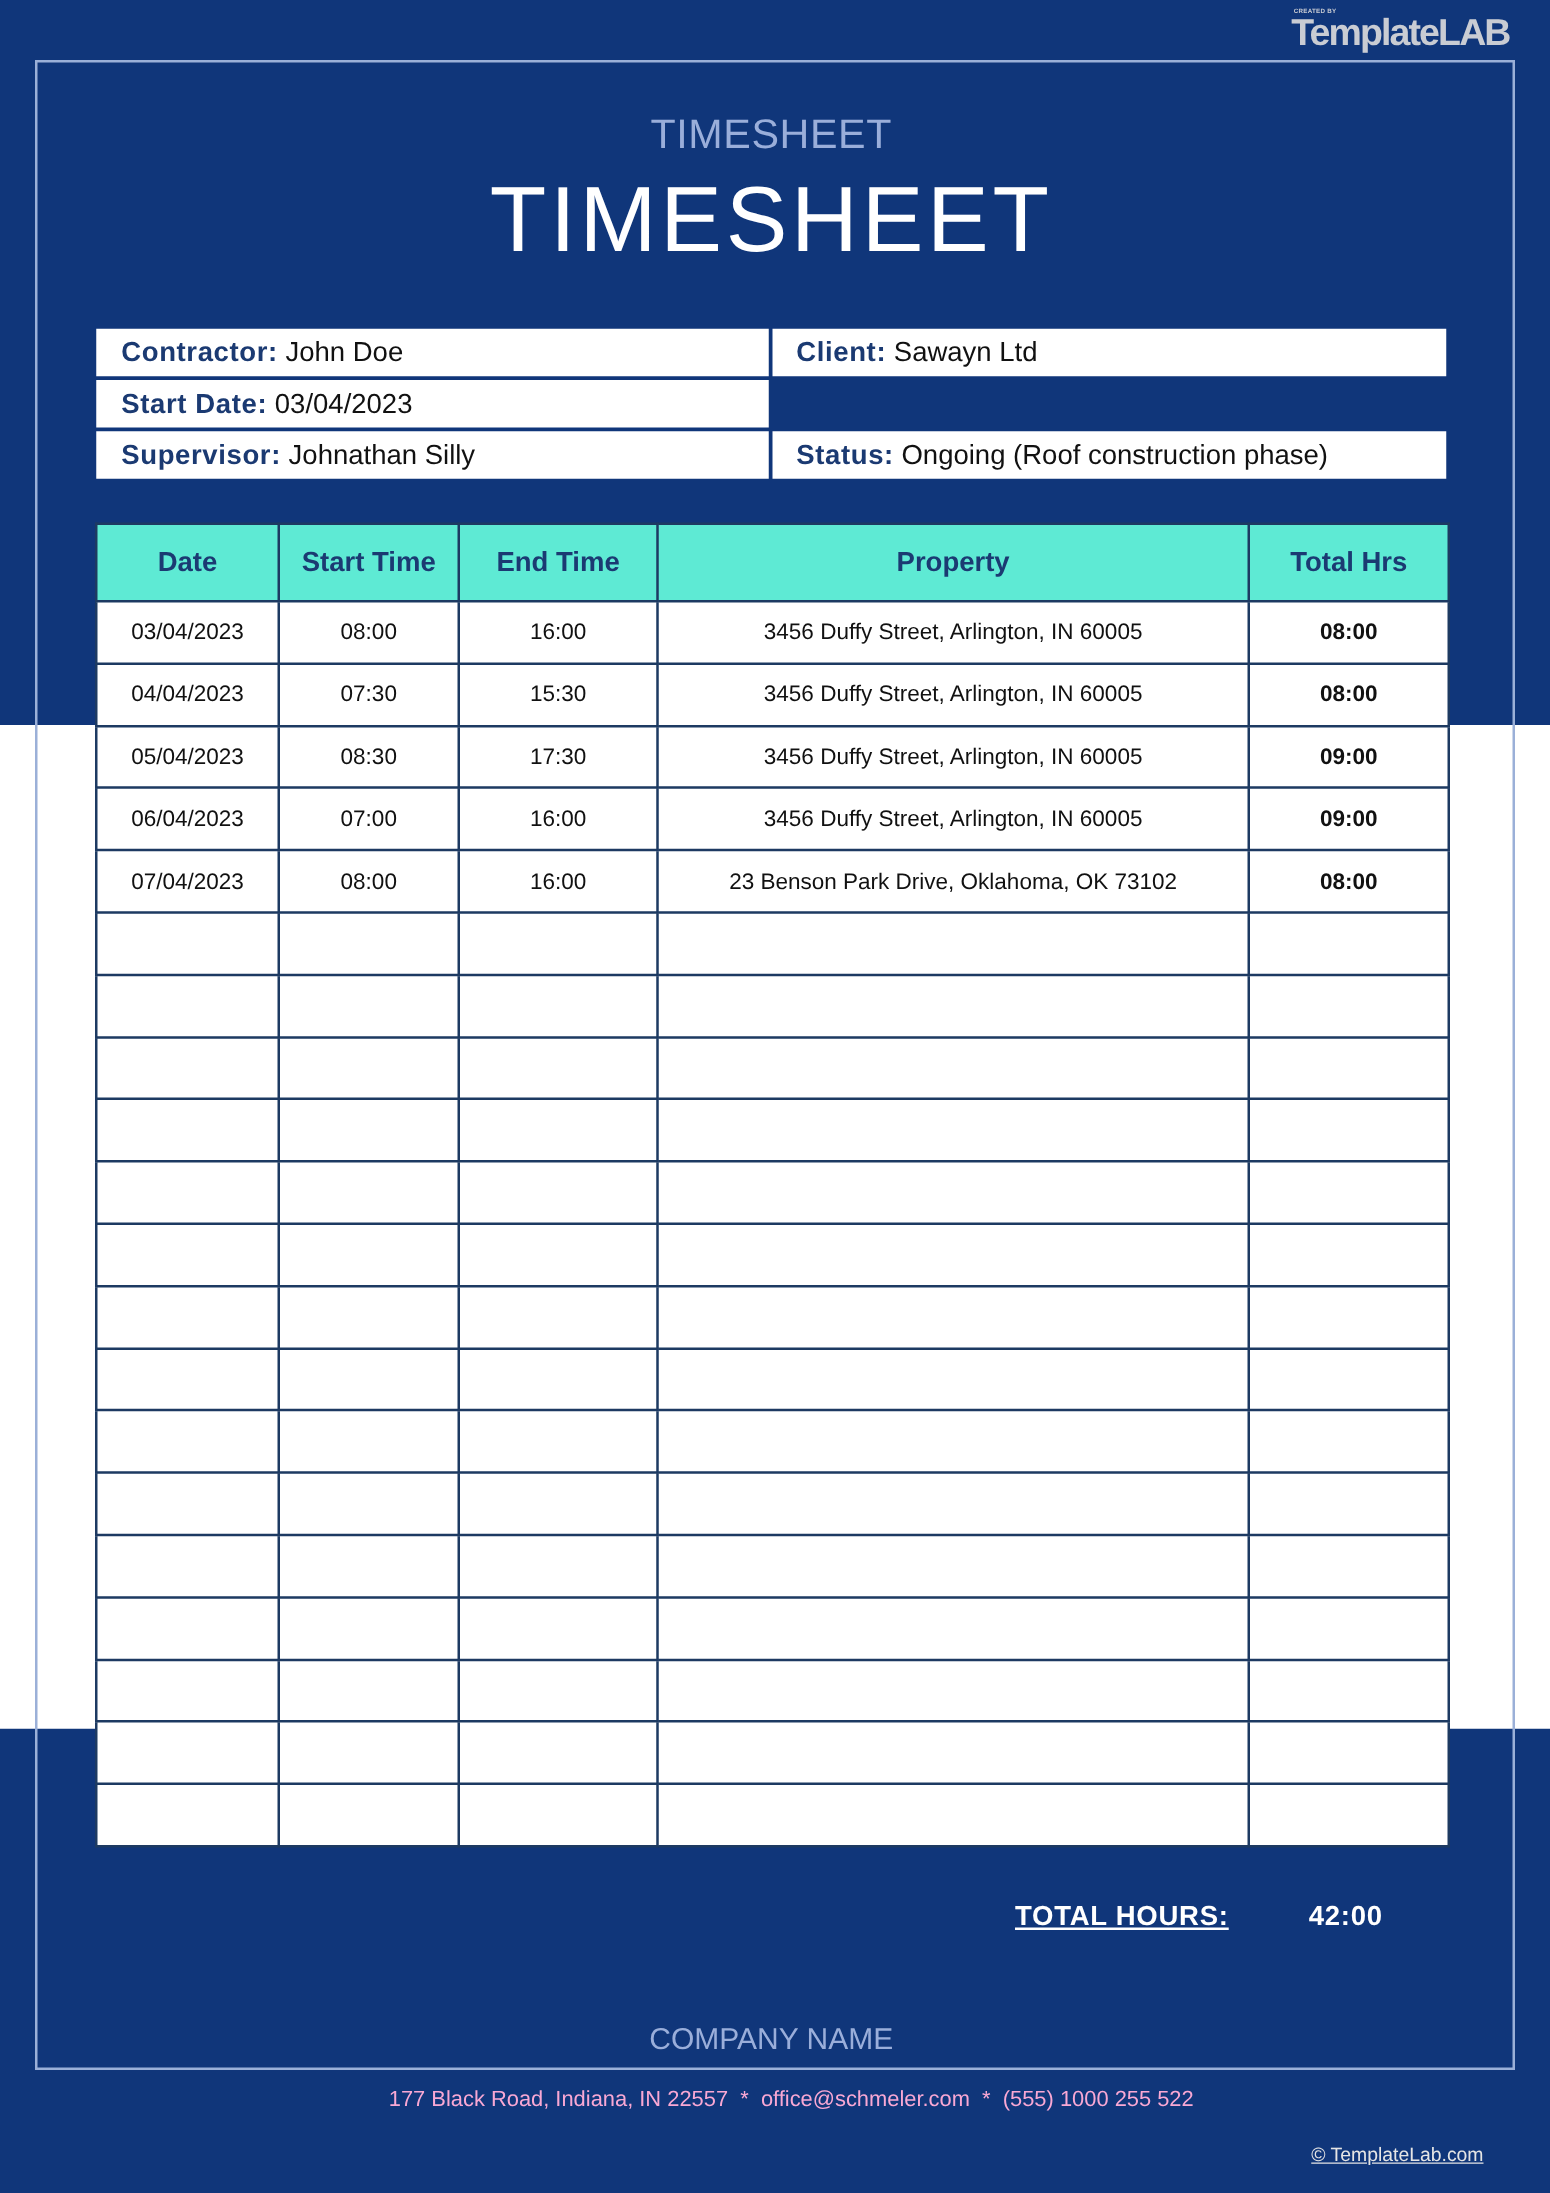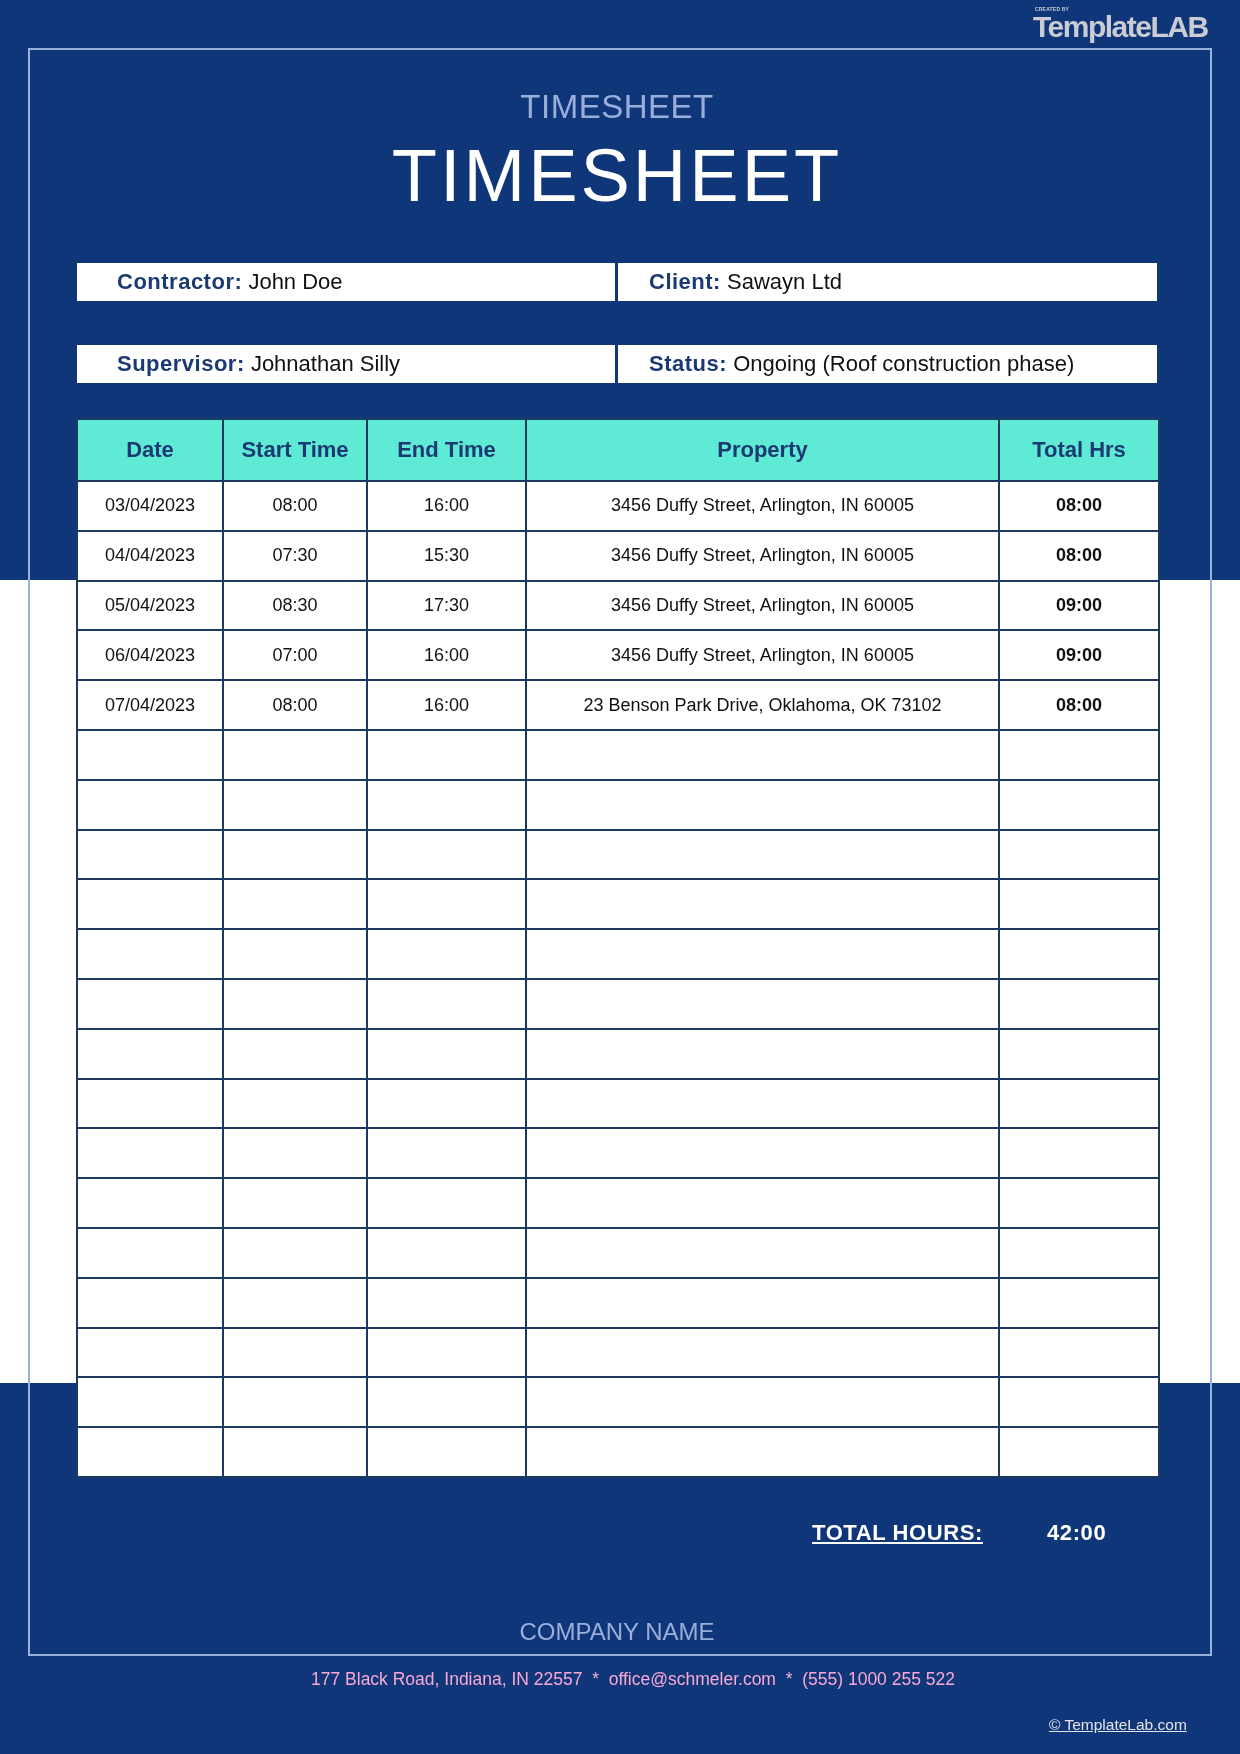--- a/index.html
+++ b/index.html
@@ -11,23 +11,23 @@
     .white-band { position: absolute; left: 0; top: 580px; width: 1240px; height: 803px; background: #ffffff; }
     .frame { position: absolute; left: 28px; top: 48px; width: 1184px; height: 1608px; border: 2px solid #9BB0D8; box-sizing: border-box; }
     .logo { position: absolute; left: 1033px; top: 6px; color: #c9ccd3; }
     .logo .created { font-size: 5px; font-weight: bold; letter-spacing: 0.2px; display: block; margin-left: 2px; }
     .logo .brand { font-size: 30px; font-weight: bold; letter-spacing: -1.5px; line-height: 30px; }
     .subtitle { position: absolute; left: 0; width: 1234px; top: 88px; text-align: center; color: #9AAEDA; font-size: 33px; letter-spacing: 0.5px; }
     .title { position: absolute; left: 0; width: 1234px; top: 133px; text-align: center; color: #ffffff; font-size: 74px; letter-spacing: 3px; }
 
     .info { position: absolute; left: 77px; top: 263px; width: 1080px; border-collapse: separate; border-spacing: 0; }
     .info-row { display: flex; height: 38px; margin-bottom: 3px; }
-    .info-cell { background: #fff; height: 38px; box-sizing: border-box; padding-left: 40px; font-size: 22px; line-height: 38px; color: #111; white-space: nowrap; }
+    .info-cell { background: #fff; height: 38px; box-sizing: border-box; padding-left: 20px; font-size: 22px; line-height: 38px; color: #111; white-space: nowrap; }
     .info-cell.left { width: 538px; }
-    .info-cell.right { width: 539px; margin-left: 3px; padding-left: 31px; }
+    .info-cell.right { width: 539px; margin-left: 3px; padding-left: 19px; }
     .info-cell .lbl { color: #1B3A72; font-weight: bold; letter-spacing: 0.5px; }
 
     .grid { position: absolute; left: 76px; top: 418px; width: 1082px; border-collapse: collapse; table-layout: fixed; }
     .grid th, .grid td { border: 2.5px solid #1D3A62; text-align: center; padding: 0; }
     .grid th { background: #5eead4; color: #1B3A72; font-size: 22px; font-weight: bold; height: 60px; }
     .grid td { background: #fff; height: 47.8px; font-size: 18px; color: #111; }
     .grid td.hrs { font-weight: bold; }
     .grid tr.blank td { background: #fff; }
 
     .total-label { position: absolute; left: 812px; top: 1520px; color: #fff; font-size: 22px; font-weight: bold; letter-spacing: 0.6px; text-decoration: underline; }
@@ -53,20 +53,23 @@
 <div class="info">
   <div class="info-row">
     <div class="info-cell left">
       <span class="lbl">Contractor:</span><span> John Doe</span>
     </div>
     <div class="info-cell right">
       <span class="lbl">Client:</span><span> Sawayn Ltd</span>
     </div>
   </div>
   <div class="info-row">
+    <div class="info-cell left">
+      <span class="lbl">Start Date:</span><span> 03/04/2023</span>
+    </div>
   </div>
   <div class="info-row">
     <div class="info-cell left">
       <span class="lbl">Supervisor:</span><span> Johnathan Silly</span>
     </div>
     <div class="info-cell right">
       <span class="lbl">Status:</span><span> Ongoing (Roof construction phase)</span>
     </div>
   </div>
 </div>

